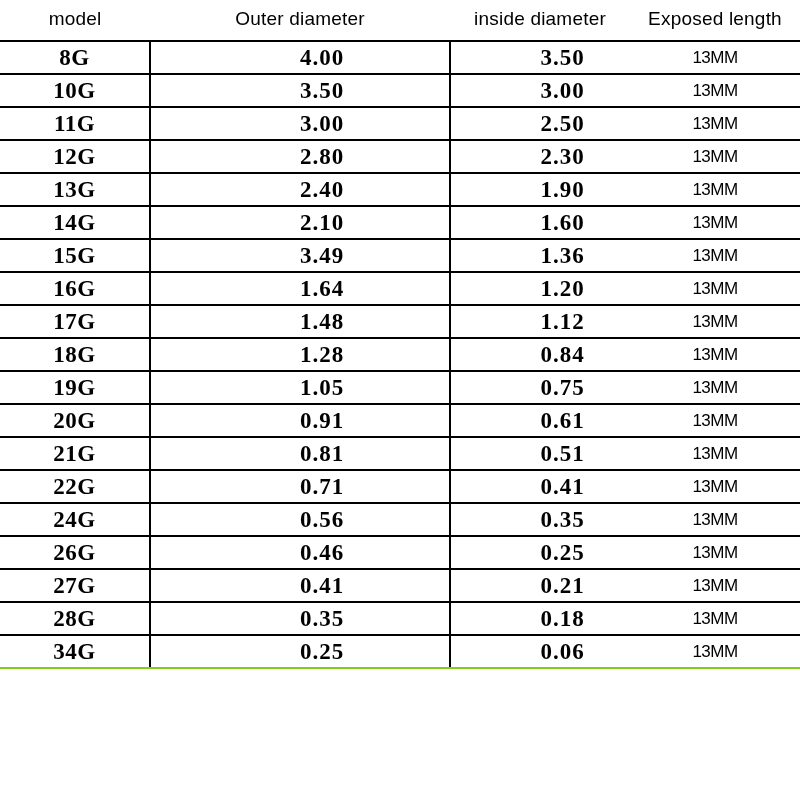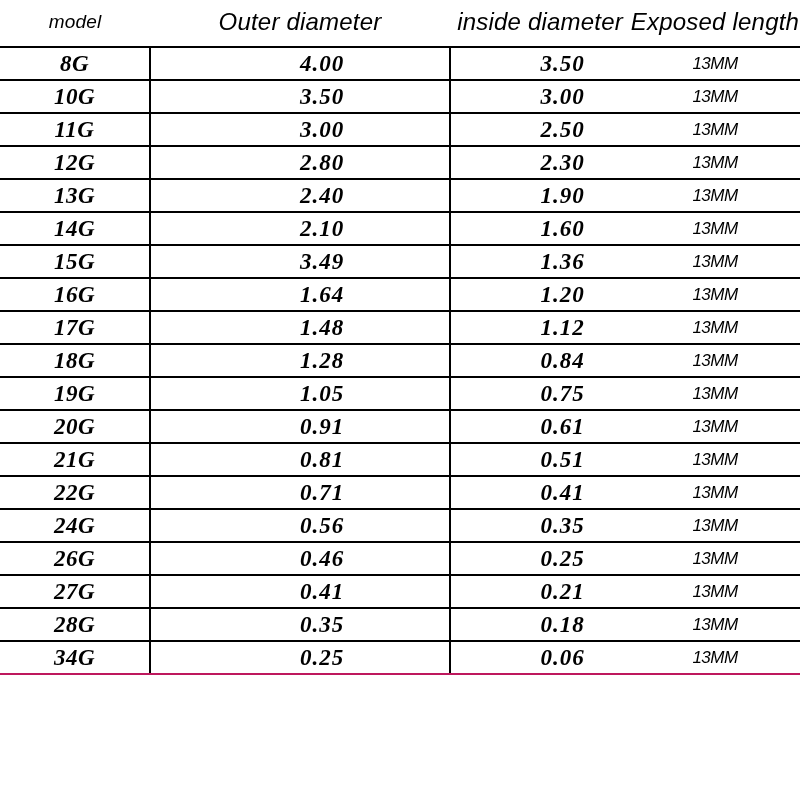--- a/index.html
+++ b/index.html
@@ -12,36 +12,35 @@
     height: 800px;
     font-family: "Liberation Serif", serif;
     color: #000000;
     overflow: hidden;
   }
   .sheet {
     width: 664px;
     height: 800px;
     position: relative;
     box-sizing: border-box;
-    font-style: italic;
   }
   table.spec {
     width: 800px;
     border-collapse: collapse;
     table-layout: fixed;
   }
   table.spec col.c0 { width: 150px; }
   table.spec col.c1 { width: 300px; }
   table.spec col.c2 { width: 180px; }
   table.spec col.c3 { width: 170px; }
 
   thead th {
     font-family: "Liberation Sans", sans-serif;
     font-weight: normal;
-    font-size: 24px;
+    font-size: 19px;
     text-align: center;
     padding: 8px 0 10px 0;
     border: none;
     letter-spacing: 0.2px;
     white-space: nowrap;
   }
   thead th.model-head {
     font-size: 19px;
   }
 
@@ -52,21 +51,21 @@
     text-align: center;
     height: 31px;
     line-height: 31px;
     padding: 0;
     border-top: 2px solid #000;
     border-bottom: 0;
     vertical-align: middle;
     white-space: nowrap;
   }
   tbody tr:last-child td {
-    border-bottom: 2px solid #be185d;
+    border-bottom: 2px solid #84cc16;
   }
   
   tbody td.col0 {
     border-right: 2px solid #000;
     text-align: center;
   }
   tbody td.col1 {
     border-right: 2px solid #000;
   }
   tbody td.col2 {

